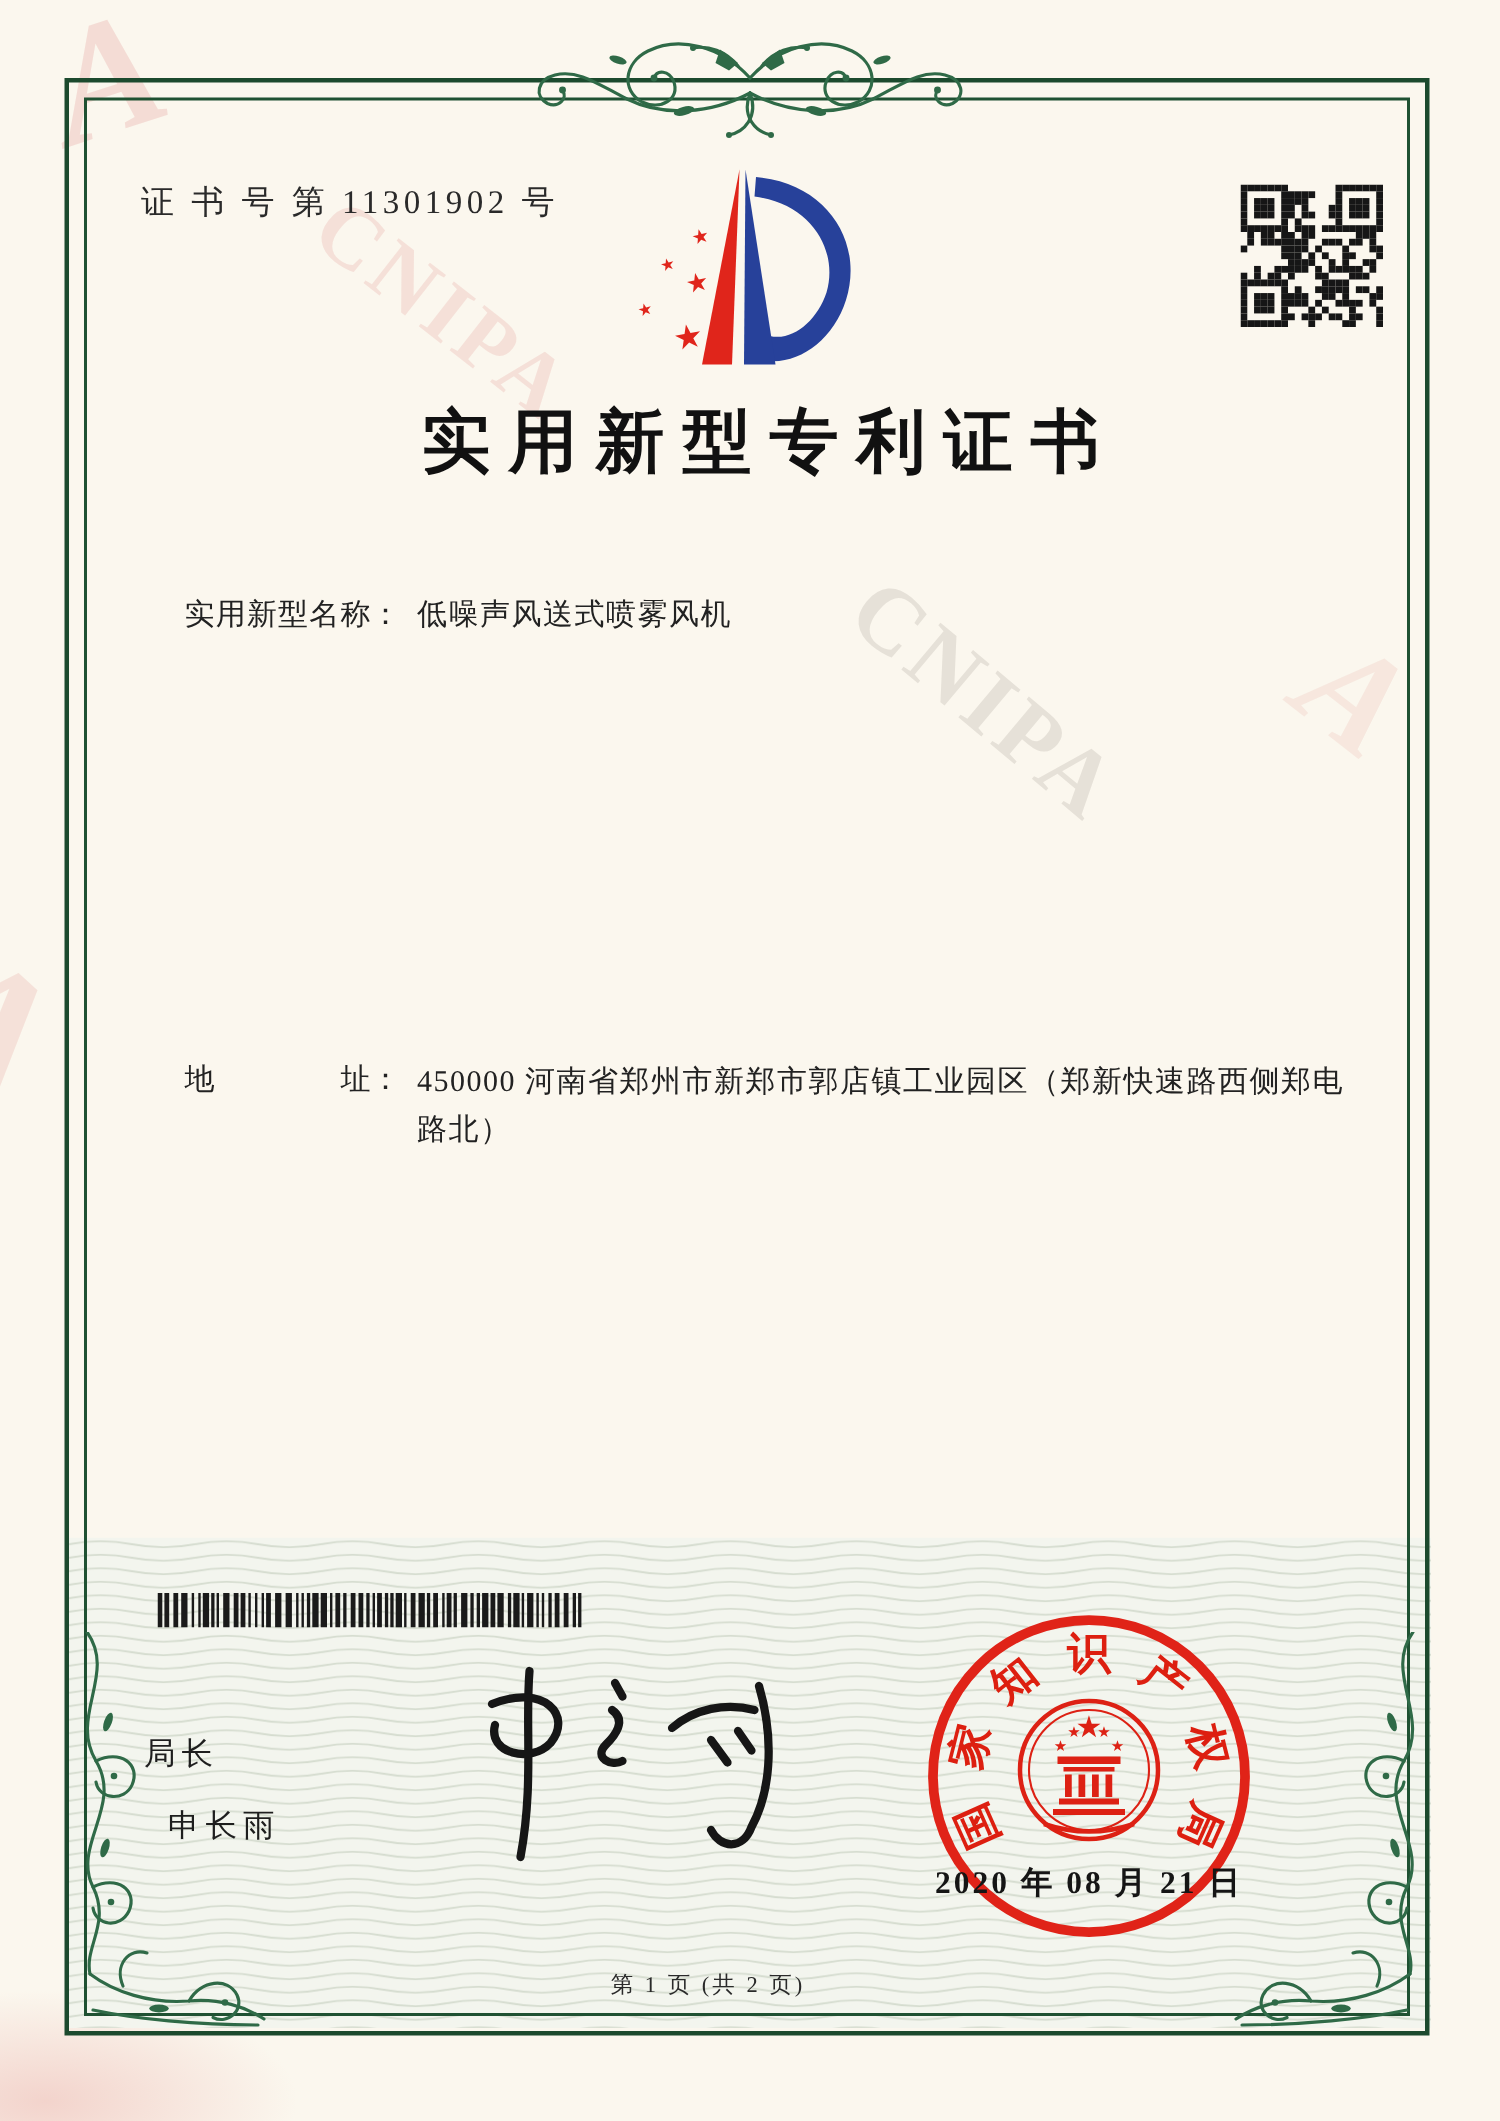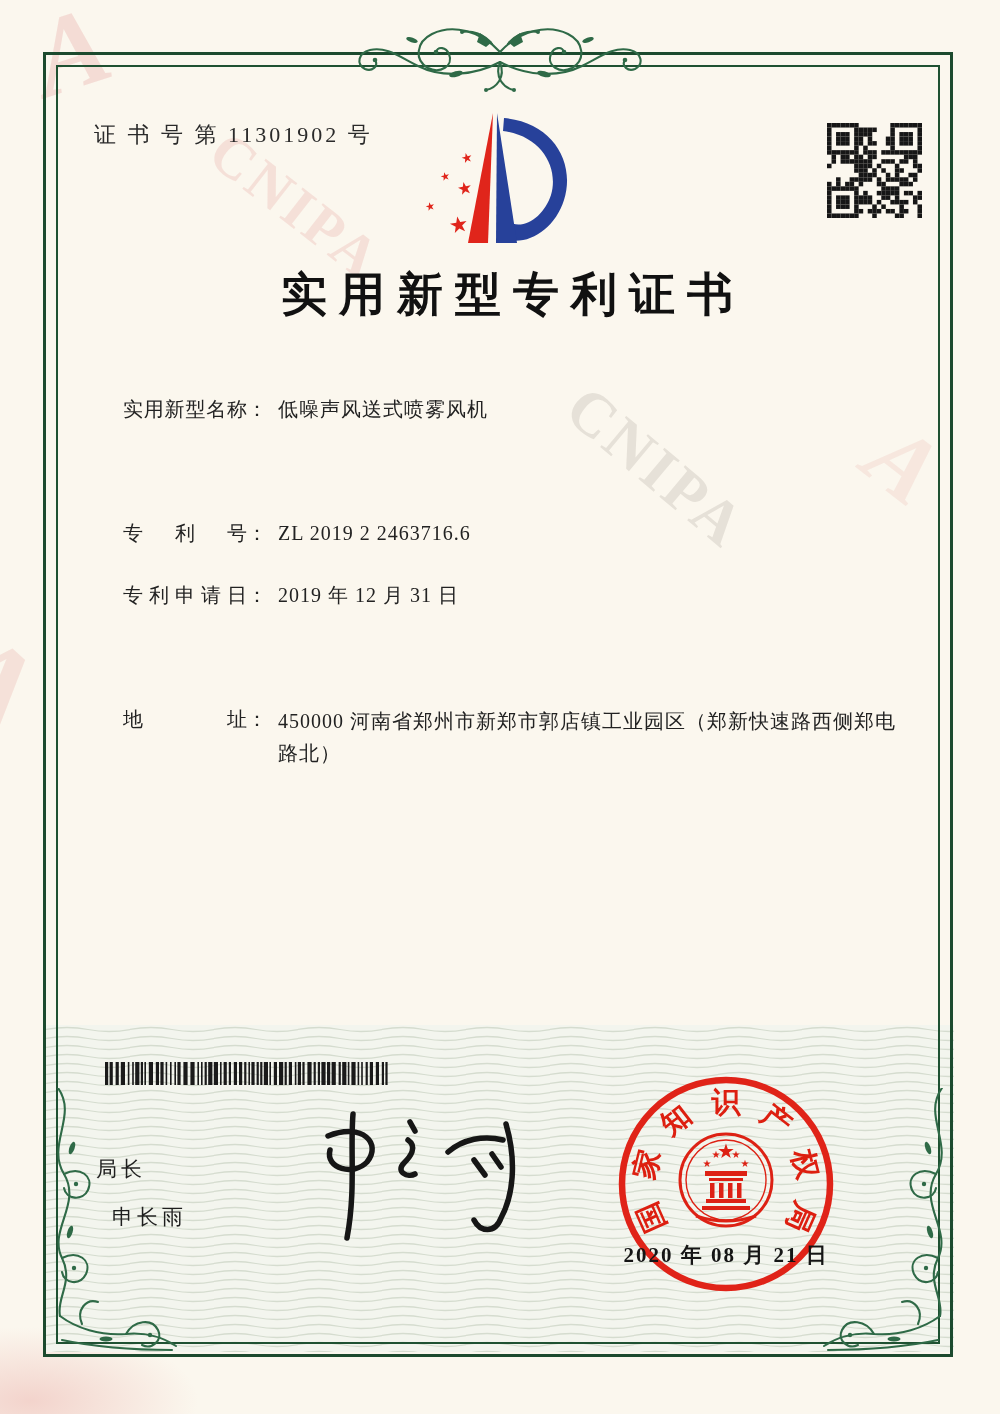--- a/index.html
+++ b/index.html
@@ -403,26 +403,20 @@
       <rect x="17.6" y="88" width="4.4" height="4.4" fill="#161616"></rect>
       <rect x="22" y="88" width="4.4" height="4.4" fill="#161616"></rect>
       <rect x="26.400000000000002" y="88" width="4.4" height="4.4" fill="#161616"></rect>
     </svg>
 
   <div class="abs content title">实用新型专利证书</div>
 
   <div class="field-row" style="top:396px">
     <span class="flabel">实用新型名称</span><span class="colon">：</span><span class="fvalue">低噪声风送式喷雾风机</span>
   </div>
-  <div class="field-row" style="top:520px">
-    <span class="flabel">专利号</span><span class="colon">：</span><span class="fvalue">ZL 2019 2 2463716.6</span>
-  </div>
-  <div class="field-row" style="top:582px">
-    <span class="flabel">专利申请日</span><span class="colon">：</span><span class="fvalue">2019 年 12 月 31 日</span>
-  </div>
   <div class="field-row" style="top:706px">
     <span class="flabel">地址</span><span class="colon">：</span><span class="fvalue-wrap">450000 河南省郑州市新郑市郭店镇工业园区（郑新快速路西侧郑电路北）</span>
   </div>
 
 
   <svg class="abs barcode" id="barcode-svg" viewBox="0 0 286 23" preserveAspectRatio="none">
       <rect x="0" y="0" width="3.2" height="23" fill="#1a1a1a"></rect>
       <rect x="4.6" y="0" width="3.2" height="23" fill="#1a1a1a"></rect>
       <rect x="10.6" y="0" width="3.2" height="23" fill="#1a1a1a"></rect>
       <rect x="15.8" y="0" width="4.2" height="23" fill="#1a1a1a"></rect>
@@ -524,14 +518,15 @@
       <rect class="seal-red" x="111" y="115" width="4.5" height="15"></rect>
       <rect class="seal-red" x="120" y="115" width="4.5" height="15"></rect>
       <rect class="seal-red" x="129" y="115" width="4.5" height="15"></rect>
       <rect class="seal-red" x="98" y="131" width="40" height="4"></rect>
       <rect class="seal-red" x="94" y="138" width="48" height="4"></rect>
       <path class="seal-line" d="M88,148 Q118,158 148,148" stroke-width="3"></path>
     </g>
     <text class="seal-date" x="118" y="194">2020 年 08 月 21 日</text>
   </svg>
 
+  <div class="abs page-info">第 1 页 (共 2 页)</div>
 
 </div>
 
 </body></html>

